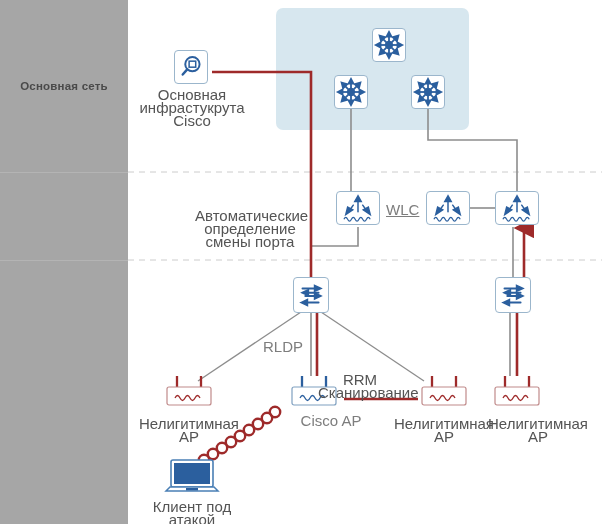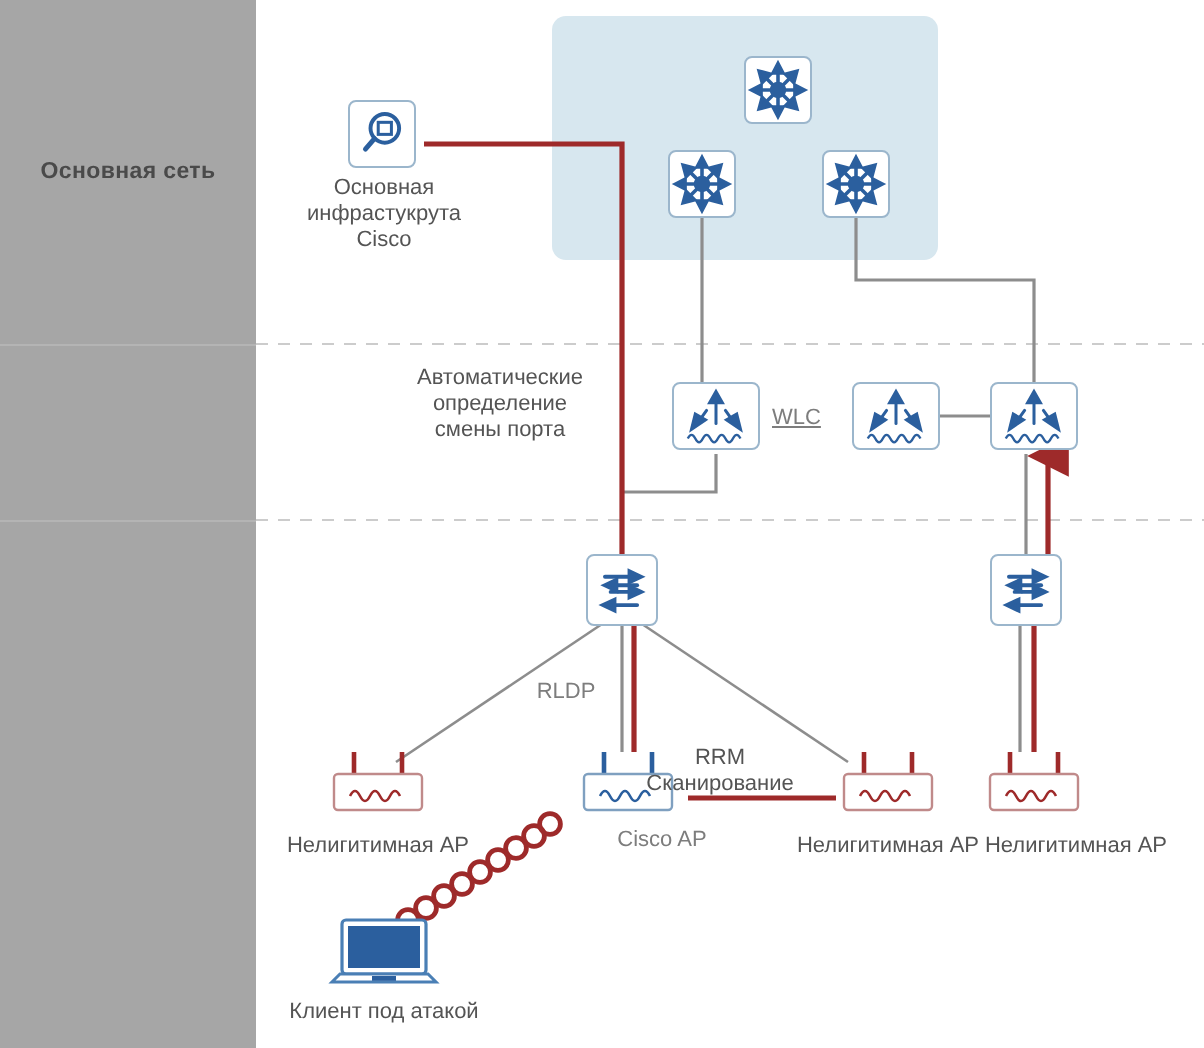--- a/index.html
+++ b/index.html
@@ -29,21 +29,21 @@
 
   
   .ap{position:absolute;width:52px;height:32px;}
   .ap svg{display:block;width:52px;height:32px;}
 
   
   .laptop{position:absolute;left:163px;top:458px;width:58px;height:40px;}
   .laptop svg{display:block;width:58px;height:40px;}
 
   
-  .lbl{position:absolute;color:#545454;font-size:11px;line-height:13px;text-align:center;white-space:pre-line;}
+  .lbl{position:absolute;color:#545454;font-size:15px;line-height:13px;text-align:center;white-space:pre-line;}
   .lbl.left{text-align:left;text-decoration:underline;}
   .lbl.grey{color:#7d7d7d;}
 </style>
 </head>
 <body>
 
 <div id="diagram">
 
   <div class="sidebar"></div>
   <div class="zone-div" style="top:172px"></div>
@@ -297,21 +297,21 @@
   <div class="laptop">
     <svg viewBox="0 0 58 40">
       <rect x="8" y="2" width="42" height="27" rx="2" fill="#ffffff" stroke="#4a7fb5" stroke-width="1.6"></rect>
       <rect x="11" y="5" width="36" height="21" fill="#2b5f9e"></rect>
       <path d="M3,33 L55,33 L51,29 L7,29 Z" fill="#ffffff" stroke="#4a7fb5" stroke-width="1.5"></path>
       <rect x="23" y="30" width="12" height="2.4" fill="#2b5f9e"></rect>
     </svg>
   </div>
   <div class="lbl" style="left:134px;top:500px;width:116px">Клиент под атакой</div>
 
-  <div class="lbl" style="left:195px;top:183px;width:110px">Автоматические
+  <div class="lbl" style="left:195px;top:209px;width:110px">Автоматические
 определение
 смены порта</div>
 
   <div class="lbl grey" style="left:258px;top:340px;width:50px">RLDP</div>
 
   <div class="lbl" style="left:318px;top:373px;width:84px">RRM
 Сканирование</div>
 
 
 </div>

